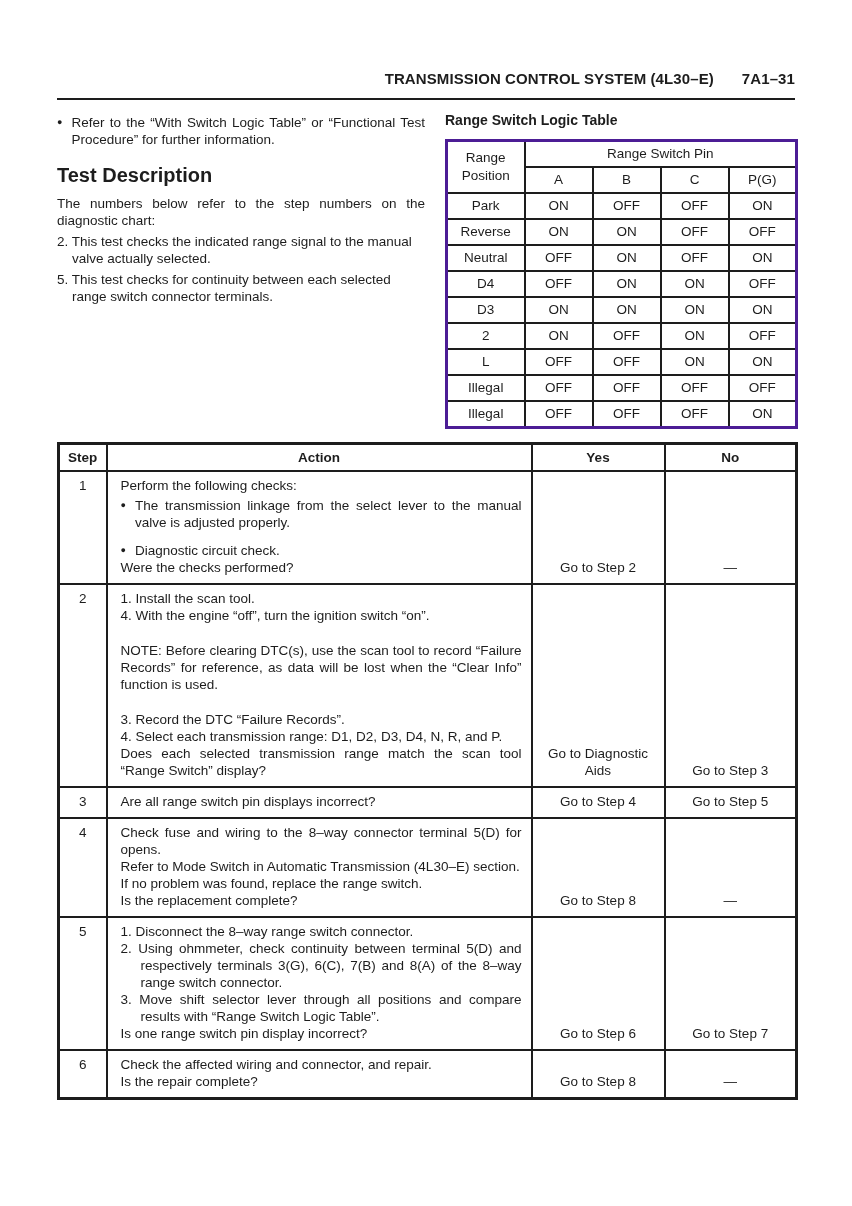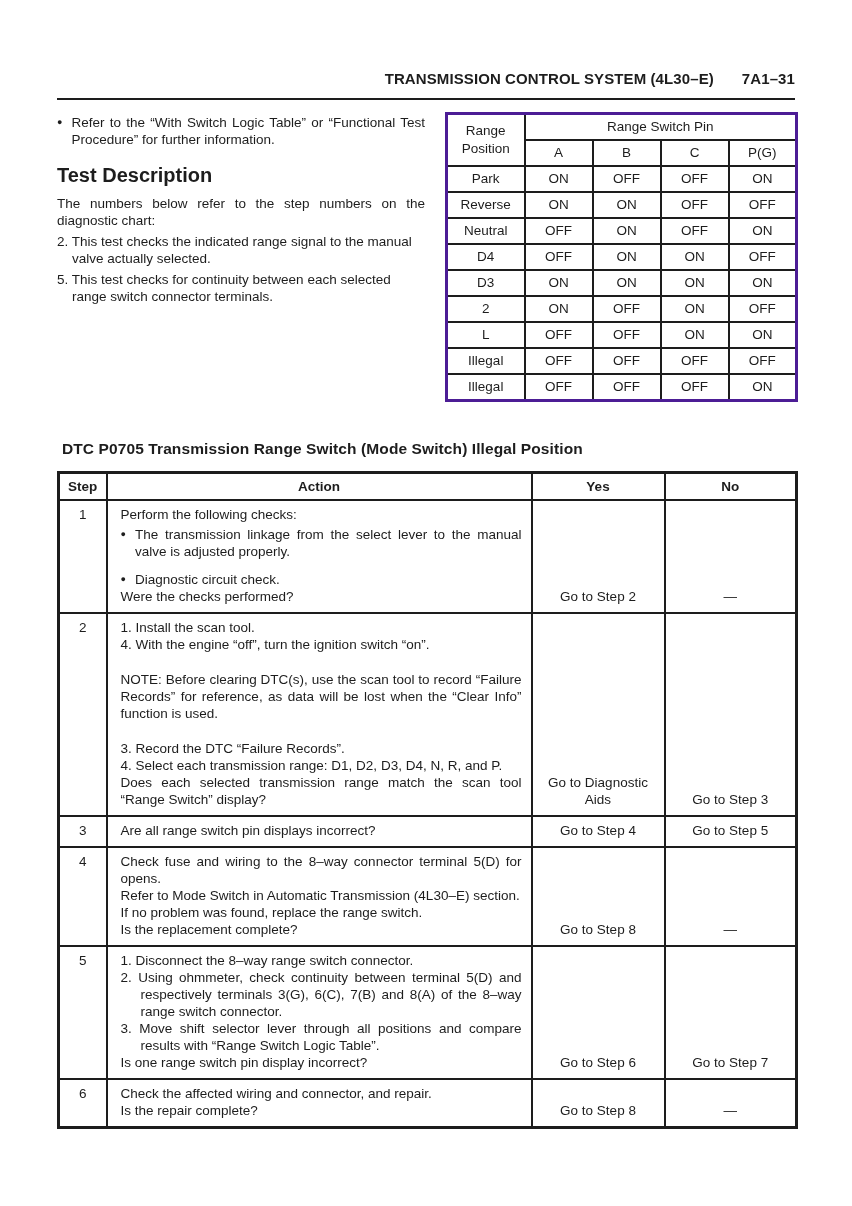--- a/index.html
+++ b/index.html
@@ -104,20 +104,21 @@
         <span class="bmark">●</span>
         <span>Refer to the “With Switch Logic Table” or “Functional Test Procedure” for further information.</span>
       </div>
       <h2 class="sec-heading">Test Description</h2>
       <p class="body-para">The numbers below refer to the step numbers on the diagnostic chart:</p>
       <p class="hang-item">2. This test checks the indicated range signal to the manual valve actually selected.</p>
       <p class="hang-item">5. This test checks for continuity between each selected range switch connector terminals.</p>
     </div>
 
     <div class="col-right">
+      <h3 class="table-title">Range Switch Logic Table</h3>
       <table class="logic-table">
         <colgroup>
           <col class="c-pos">
             <col class="c-pin">
             <col class="c-pin">
             <col class="c-pin">
             <col class="c-pin">
         </colgroup>
         <thead>
           <tr>
@@ -193,21 +194,20 @@
               <td>OFF</td>
               <td>OFF</td>
               <td>OFF</td>
               <td>ON</td>
             </tr>
           </tbody>
       </table>
     </div>
   </div>
 
-  <h2 class="dtc-heading">DTC P0705 Transmission Range Switch (Mode Switch) Illegal Position</h2>
 
   <table class="diag-table">
     <colgroup>
       <col class="dc-step">
         <col class="dc-action">
         <col class="dc-yes">
         <col class="dc-no">
     </colgroup>
     <thead>
       <tr>

